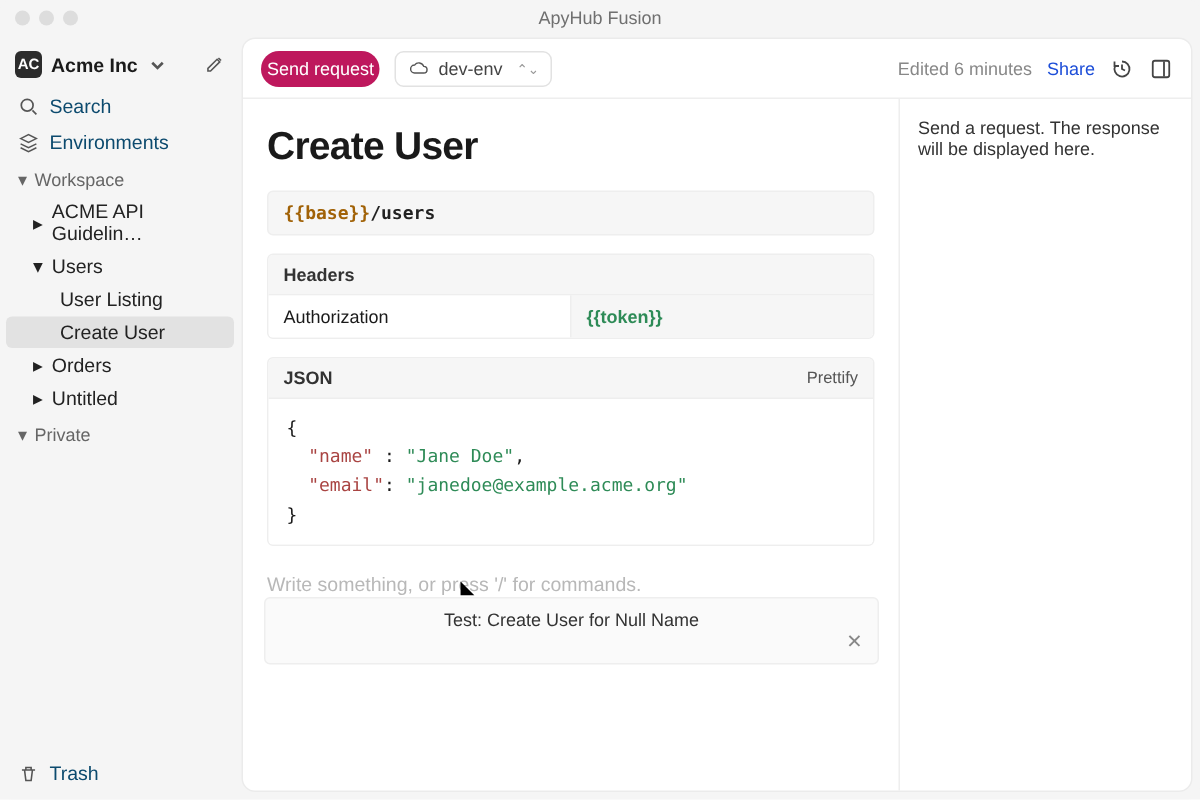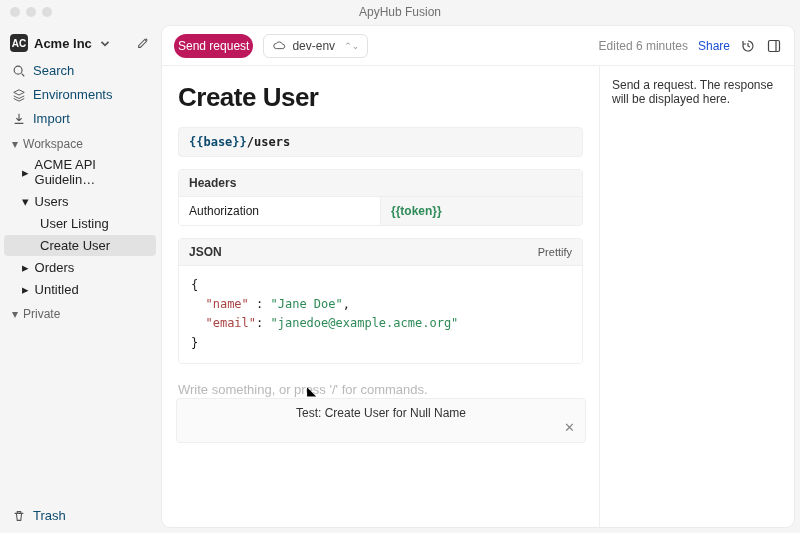--- a/index.html
+++ b/index.html
@@ -28,21 +28,21 @@
 .env-caret { margin-left: auto; color: #999; font-size: 9px; }
 .topbar-right { margin-left: auto; display: flex; align-items: center; gap: 10px; font-size: 12px; color: #888; }
 .share { color: #1d4ed8; cursor: pointer; }
 .tb-icon { width: 16px; height: 16px; display: inline-flex; align-items: center; justify-content: center; color: #444; cursor: pointer; }
 .body-split { flex: 1; display: flex; min-height: 0; }
 .editor { flex: 1; padding: 12px 16px; overflow: auto; min-width: 0; }
 .response { width: 195px; border-left: 1px solid #eee; padding: 12px; font-size: 12px; color: #333; }
 h1 { font-size: 26px; font-weight: 800; margin: 4px 0 14px 0; letter-spacing: -0.5px; }
 .method { font-family: ui-monospace, Menlo, monospace; font-size: 12px; font-weight: 700; color: #2f4fcf; margin-bottom: 4px; }
 .url-box { background: #f6f6f6; border: 1px solid #eee; border-radius: 4px; padding: 7px 10px; font-family: ui-monospace, Menlo, monospace; font-size: 12px; margin-bottom: 12px; }
-.tok-var { color: #0c4a6e; font-weight: 600; }
+.tok-var { color: #a16207; font-weight: 600; }
 .tok-path { color: #222; font-weight: 600; }
 .panel { border: 1px solid #eee; border-radius: 4px; margin-bottom: 12px; overflow: hidden; }
 .panel-head { background: #f6f6f6; padding: 6px 10px; font-size: 12px; font-weight: 600; color: #333; border-bottom: 1px solid #eee; }
 .hdr-row { display: flex; align-items: stretch; }
 .hdr-cell { padding: 7px 10px; font-size: 12px; }
 .hdr-key { flex: 1; background: #fff; }
 .hdr-val { flex: 1; background: #f6f6f6; font-family: Liberation Sans, sans-serif; color: #2e8b57; font-weight: 600; border-left: 1px solid #eee; }
 .json-head { display: flex; align-items: center; justify-content: space-between; background: #f6f6f6; padding: 6px 10px; font-size: 12px; font-weight: 600; color: #333; border-bottom: 1px solid #eee; }
 .prettify { font-size: 11px; font-weight: 400; color: #555; cursor: pointer; }
 .json-body { padding: 10px 12px; font-family: ui-monospace, Menlo, monospace; font-size: 12px; line-height: 1.6; white-space: pre; background: #fff; }
@@ -93,28 +93,20 @@
         <span>Search</span>
       </div>
       <div class="sb-item">
         <span class="icon">
             <svg viewBox="0 0 16 16">
               <path d="M2 5l6-3 6 3-6 3-6-3zM2 9l6 3 6-3M2 12l6 3 6-3" fill="none" stroke="currentColor" stroke-width="1.1"></path>
             </svg>
           </span>
         <span>Environments</span>
       </div>
-      <div class="sb-item">
-        <span class="icon">
-            <svg viewBox="0 0 16 16">
-              <path d="M8 2v8m0 0l-3-3m3 3l3-3M3 13h10" fill="none" stroke="currentColor" stroke-width="1.3"></path>
-            </svg>
-          </span>
-        <span>Import</span>
-      </div>
 
       <div class="sb-section">
         <span class="chev">▾</span>
         <span>Workspace</span>
       </div>
       <div class="tree-item">
         <span class="chev">▸</span>
         <span>ACME API Guidelin…</span>
       </div>
       <div class="tree-item">

